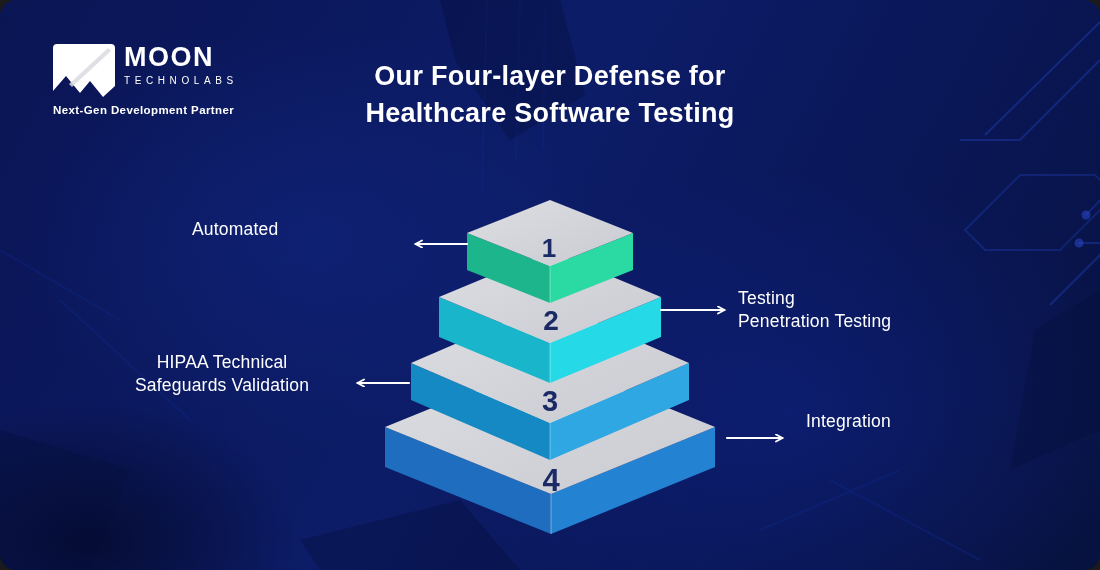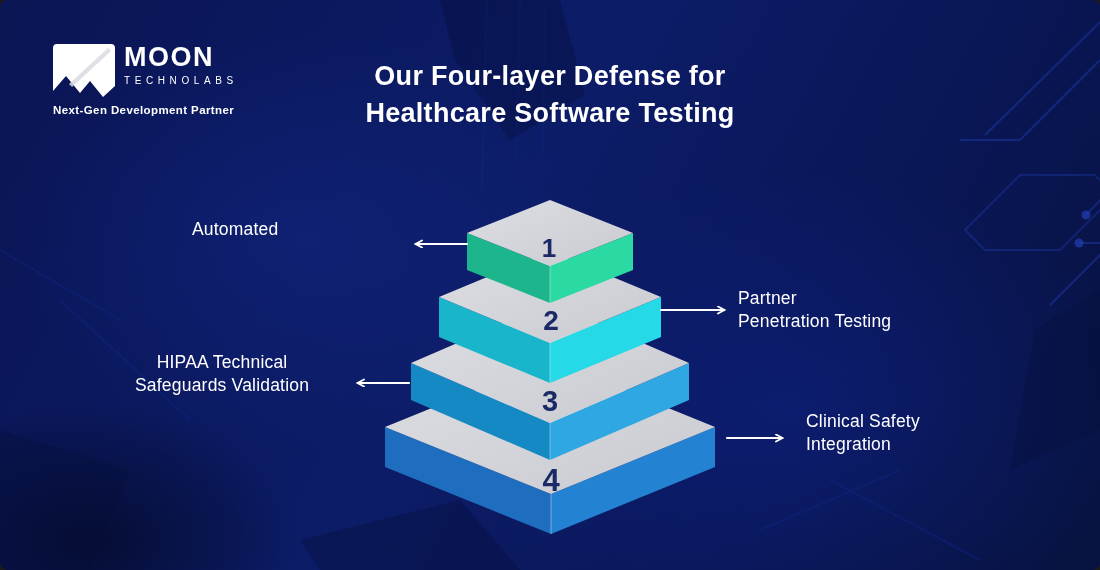--- a/index.html
+++ b/index.html
@@ -1,18 +1,18 @@
 <!DOCTYPE html>
 <html><head>
 <meta charset="utf-8">
 <style>
   html,body{margin:0;padding:0;background:#1b1b1b;}
   .stage{
     position:relative;width:1100px;height:570px;overflow:hidden;margin:0 auto;
-    border-radius:8px;
+    border-radius:16px;
     font-family:"Liberation Sans","DejaVu Sans",sans-serif;
     background:
       radial-gradient(ellipse 420px 300px at 28% 42%, rgba(18,38,130,.55) 0%, rgba(18,38,130,0) 70%),
       radial-gradient(ellipse 500px 340px at 72% 72%, rgba(16,36,140,.45) 0%, rgba(16,36,140,0) 70%),
       radial-gradient(ellipse 300px 200px at 8% 95%, rgba(4,9,40,.8) 0%, rgba(4,9,40,0) 70%),
       linear-gradient(118deg,#0a1554 0%,#0c1c67 45%,#0a1758 70%,#07123f 100%);
   }
   .decor{position:absolute;inset:0;}
   
   .logo{position:absolute;left:53px;top:44px;width:200px;}
@@ -145,25 +145,24 @@
 
   <span class="layer-number n1">1</span>
   <span class="layer-number n2">2</span>
   <span class="layer-number n3">3</span>
   <span class="layer-number n4">4</span>
 
   <div class="callout c1">
     <div>Automated</div>
   </div>
   <div class="callout c2">
-    <div>Partner</div>
+    <div>Testing</div>
     <div>Penetration Testing</div>
   </div>
   <div class="callout c3">
     <div>HIPAA Technical</div>
     <div>Safeguards Validation</div>
   </div>
   <div class="callout c4">
-    <div>Clinical Safety</div>
     <div>Integration</div>
   </div>
 
 </div>
 
 </body></html>

